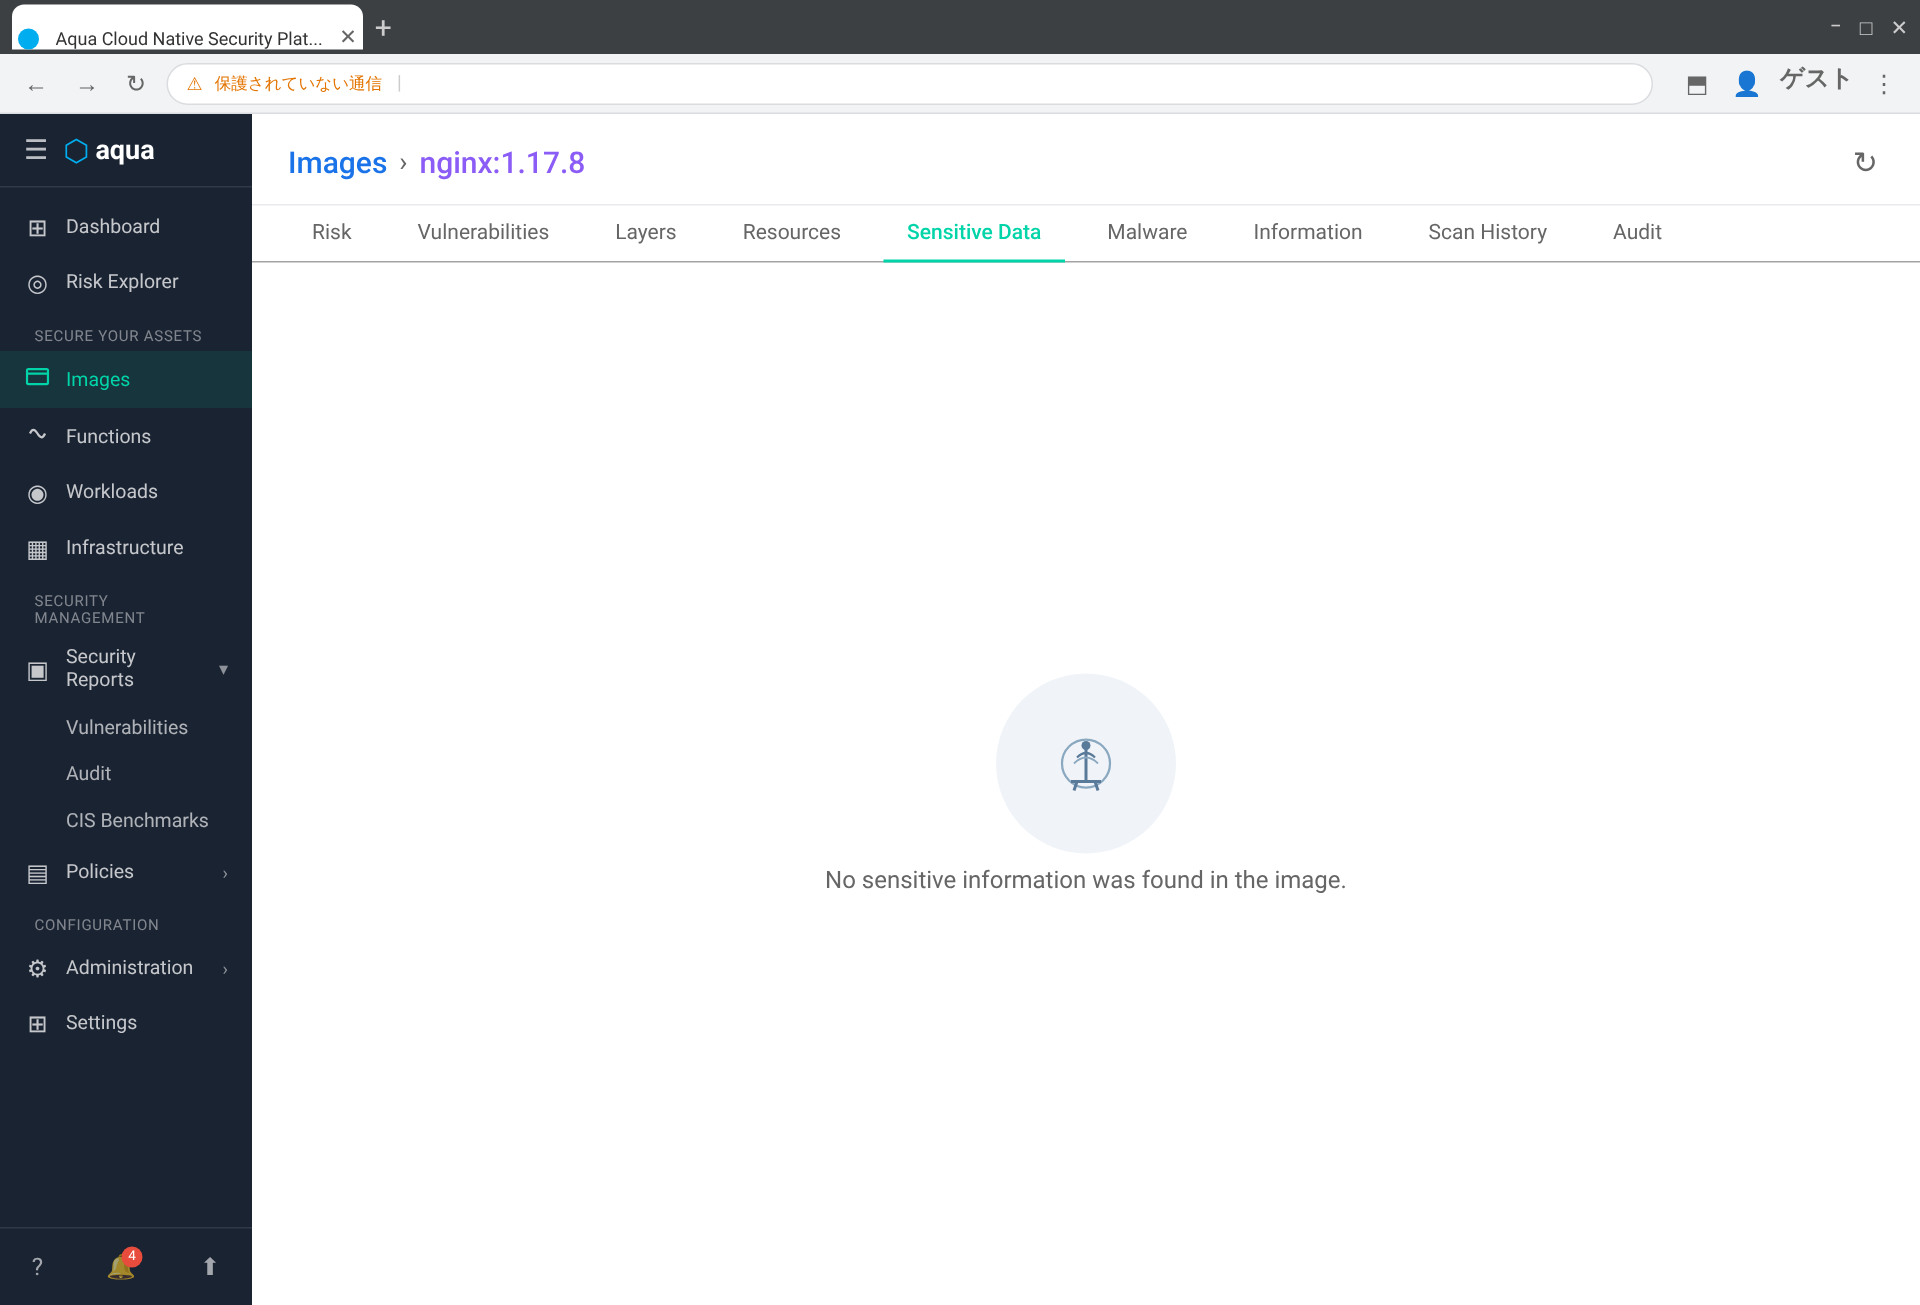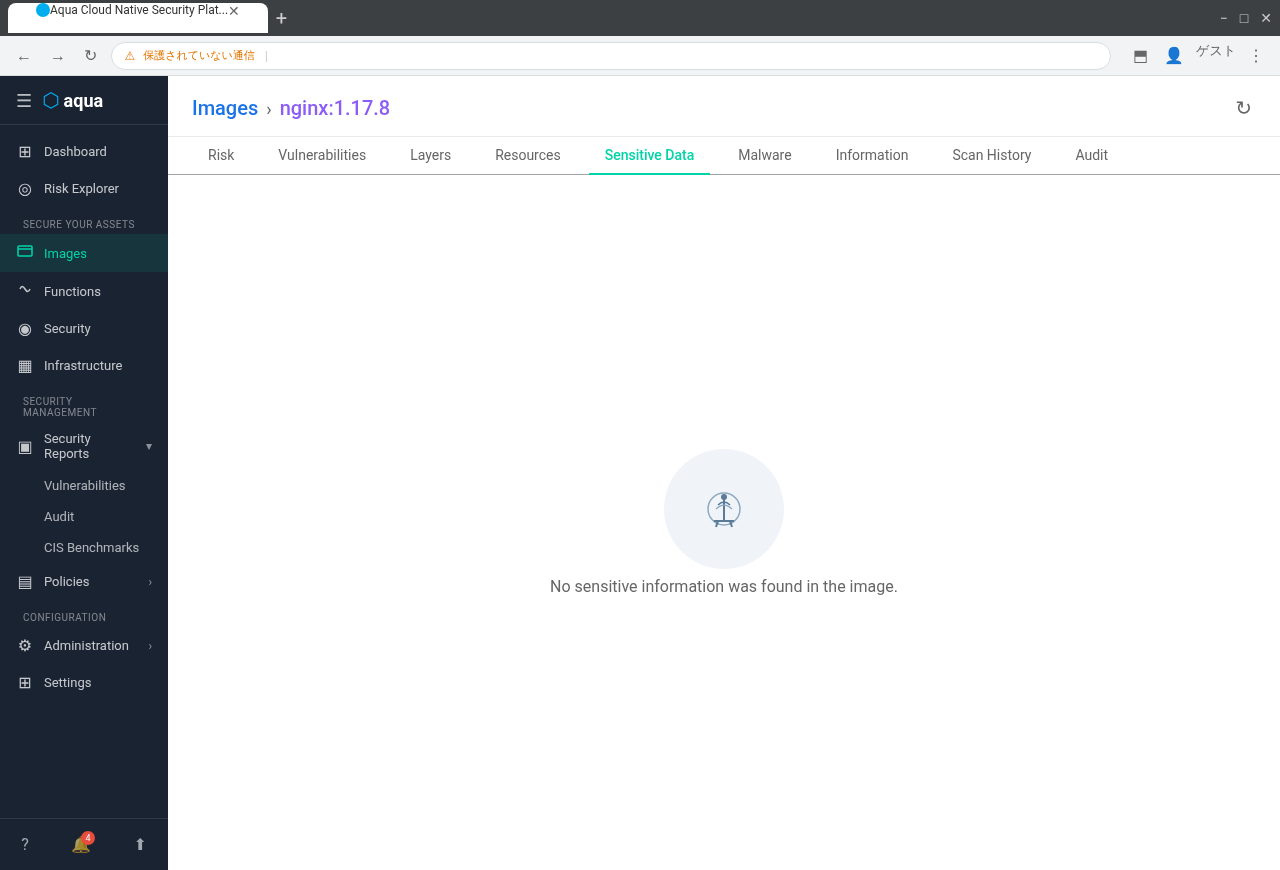--- a/index.html
+++ b/index.html
@@ -1,20 +1,20 @@
 <!DOCTYPE html>
 <html><head>
   <meta charset="utf-8">
   <style>
     * { box-sizing: border-box; margin: 0; padding: 0; }
     body { font-family: -apple-system, BlinkMacSystemFont, 'Segoe UI', Roboto, sans-serif; display: flex; flex-direction: column; height: 100vh; overflow: hidden; background: #fff; }
 
     
     .browser-frame { background: #3c4043; height: 36px; display: flex; align-items: center; padding: 0 8px; gap: 8px; }
-    .browser-tab { background: #fff; border-radius: 8px 8px 0 0; height: 30px; display: flex; align-items: flex-start; padding: 0 28px; gap: 0; min-width: 200px; font-size: 12px; color: #333; }
+    .browser-tab { background: #fff; border-radius: 8px 8px 0 0; height: 30px; display: flex; align-items: flex-end; padding: 0 4px; gap: 11px; min-width: 200px; font-size: 12px; color: #333; }
     .tab-favicon { width: 14px; height: 14px; background: #00adef; border-radius: 50%; flex-shrink: 0; }
     .tab-title { flex: 1; overflow: hidden; text-overflow: ellipsis; white-space: nowrap; font-size: 12px; }
     .tab-close { color: #666; font-size: 14px; cursor: pointer; }
     .new-tab-btn { color: #ccc; font-size: 20px; line-height: 1; cursor: pointer; }
     .window-controls { margin-left: auto; display: flex; gap: 12px; }
     .win-btn { color: #ccc; font-size: 14px; cursor: pointer; }
 
     
     .address-bar { background: #f1f3f4; height: 40px; display: flex; align-items: center; padding: 0 12px; gap: 10px; border-bottom: 1px solid #dadce0; }
     .nav-btn { color: #666; cursor: pointer; font-size: 16px; padding: 4px; border-radius: 50%; }
@@ -96,21 +96,21 @@
   <span class="nav-btn">→</span>
   <span class="nav-btn">↻</span>
   <div class="url-bar">
     <span class="url-lock">⚠</span>
     <span style="font-size:11px;color:#e37400;">保護されていない通信</span>
     <span style="color:#ccc;margin:0 2px;">|</span>
   </div>
   <div class="toolbar-icons">
     <span class="toolbar-icon">⬒</span>
     <span class="toolbar-icon">👤</span>
-    <span style="font-size:13px;color:#666;">ゲスト</span>
+    <span style="font-size:16px;color:#666;font-weight:bold;">ゲスト</span>
     <span class="toolbar-icon">⋮</span>
   </div>
 </div>
 
 <div class="app-container">
 
   <nav class="sidebar">
     <div class="sidebar-header">
       <span class="hamburger">☰</span>
       <div class="logo">
@@ -144,21 +144,21 @@
       <div class="nav-item">
         <span class="nav-item-icon">
           <svg width="16" height="16" viewBox="0 0 16 16" fill="none">
               <path d="M3 8 Q5 3 8 8 Q11 13 13 8" stroke="rgba(255,255,255,0.75)" stroke-width="1.5" fill="none"></path>
             </svg>
         </span>
         <span class="nav-item-label">Functions</span>
       </div>
       <div class="nav-item">
         <span class="nav-item-icon">◉</span>
-        <span class="nav-item-label">Security</span>
+        <span class="nav-item-label">Workloads</span>
       </div>
       <div class="nav-item">
         <span class="nav-item-icon">▦</span>
         <span class="nav-item-label">Infrastructure</span>
       </div>
 
       <div class="nav-section-label">Security Management</div>
 
       <div class="nav-item">
         <span class="nav-item-icon">▣</span>

